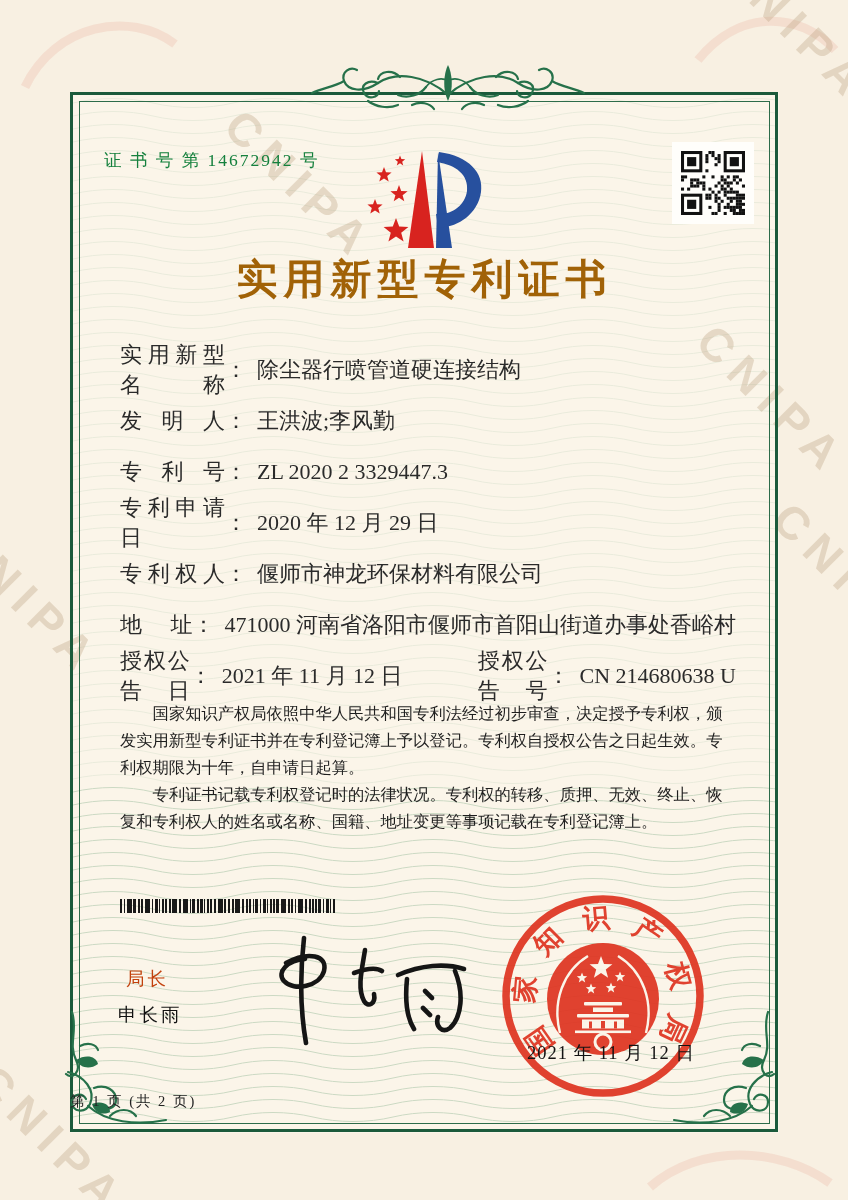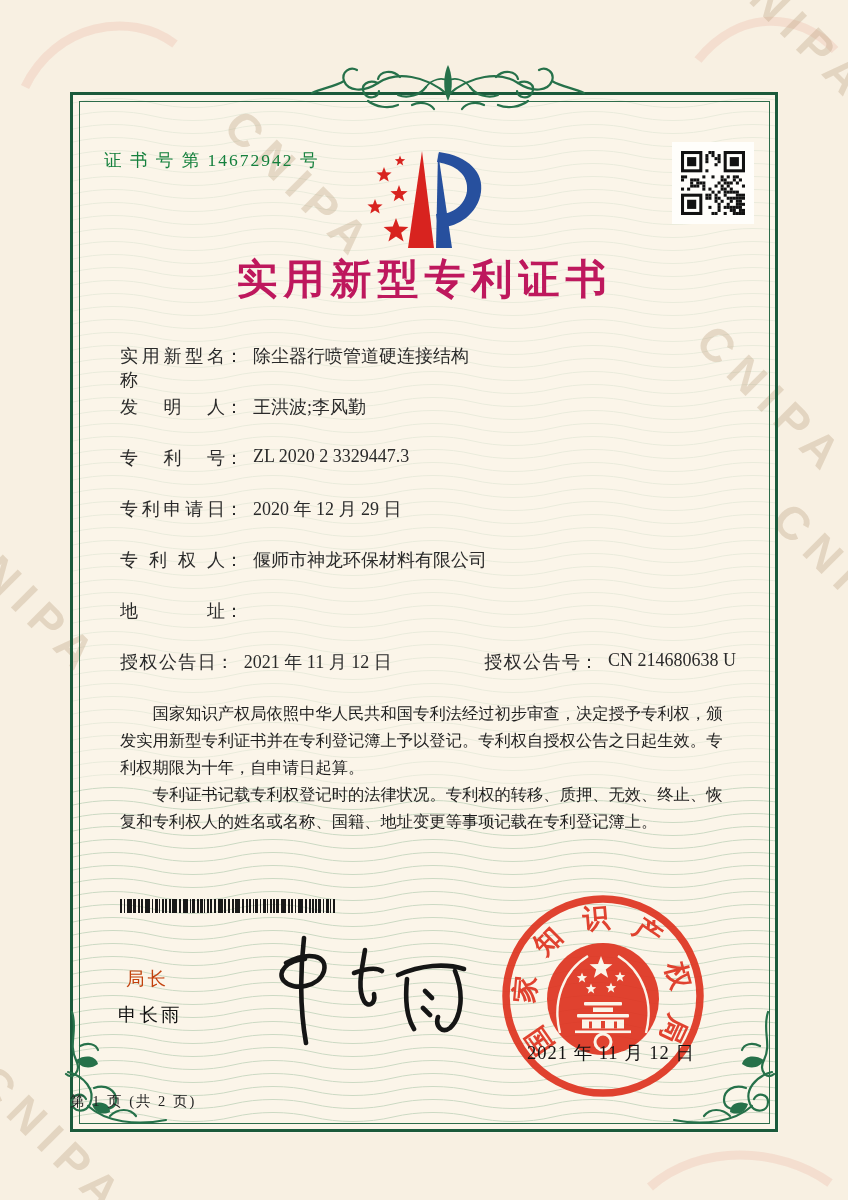--- a/index.html
+++ b/index.html
@@ -18,24 +18,24 @@
   .frame-outer{left:70px;top:92px;width:702px;height:1034px;border:3.5px solid #1b5a3b;z-index:2;pointer-events:none;}
   .frame-inner{left:79px;top:101px;width:689px;height:1021px;border:1.5px solid #2d6c4a;z-index:2;pointer-events:none;}
   .fl{position:absolute;z-index:3;pointer-events:none;}
   .flip{transform:scaleX(-1);}
   
   .cert-no{left:104px;top:148px;font-size:17.5px;letter-spacing:2px;color:#15803d;z-index:4;}
   .logo{left:342px;top:145px;z-index:4;}
   .qr-wrap{left:672px;top:142px;width:82px;height:82px;background:#fffefb;z-index:4;
            display:flex;align-items:center;justify-content:center;}
   .title{left:70px;top:252px;width:709px;text-align:center;font-size:41px;font-weight:bold;
-         letter-spacing:6px;color:#be185d;z-index:4;}
+         letter-spacing:6px;color:#a16207;z-index:4;}
   
   #fields{position:absolute;left:120px;top:344px;width:616px;z-index:4;}
-  .frow{height:51px;display:flex;font-size:18px;color:#2a2a2a;}
+  .frow{height:51px;display:flex;align-items:center;font-size:22px;color:#2a2a2a;}
   .flabel{display:inline-block;width:105px;text-align:justify;text-align-last:justify;}
   .flabel2{margin-left:78px;width:105px;}
   .fcolon{margin-right:10px;}
   .fvalue{white-space:nowrap;}
   .fvalue-fixed{width:178px;}
   
   #paras{position:absolute;left:120px;top:700px;width:614px;z-index:4;font-size:16.3px;
          line-height:27px;color:#1e1e1e;}
   #paras p{margin:0;text-indent:2em;}
   
@@ -284,20 +284,21 @@
         <span class="fvalue">2020 年 12 月 29 日</span>
       </div>
       <div class="frow">
         <span class="flabel">专利权人</span>
         <span class="fcolon">：</span>
         <span class="fvalue">偃师市神龙环保材料有限公司</span>
       </div>
       <div class="frow">
         <span class="flabel">地址</span>
         <span class="fcolon">：</span>
+        <span class="fvalue">471000 河南省洛阳市偃师市首阳山街道办事处香峪村</span>
       </div>
       <div class="frow">
         <span class="flabel">授权公告日</span>
         <span class="fcolon">：</span>
         <span class="fvalue fvalue-fixed">2021 年 11 月 12 日</span>
         <span class="flabel flabel2">授权公告号</span>
         <span class="fcolon">：</span>
         <span class="fvalue">CN 214680638 U</span>
       </div>
     </div>

